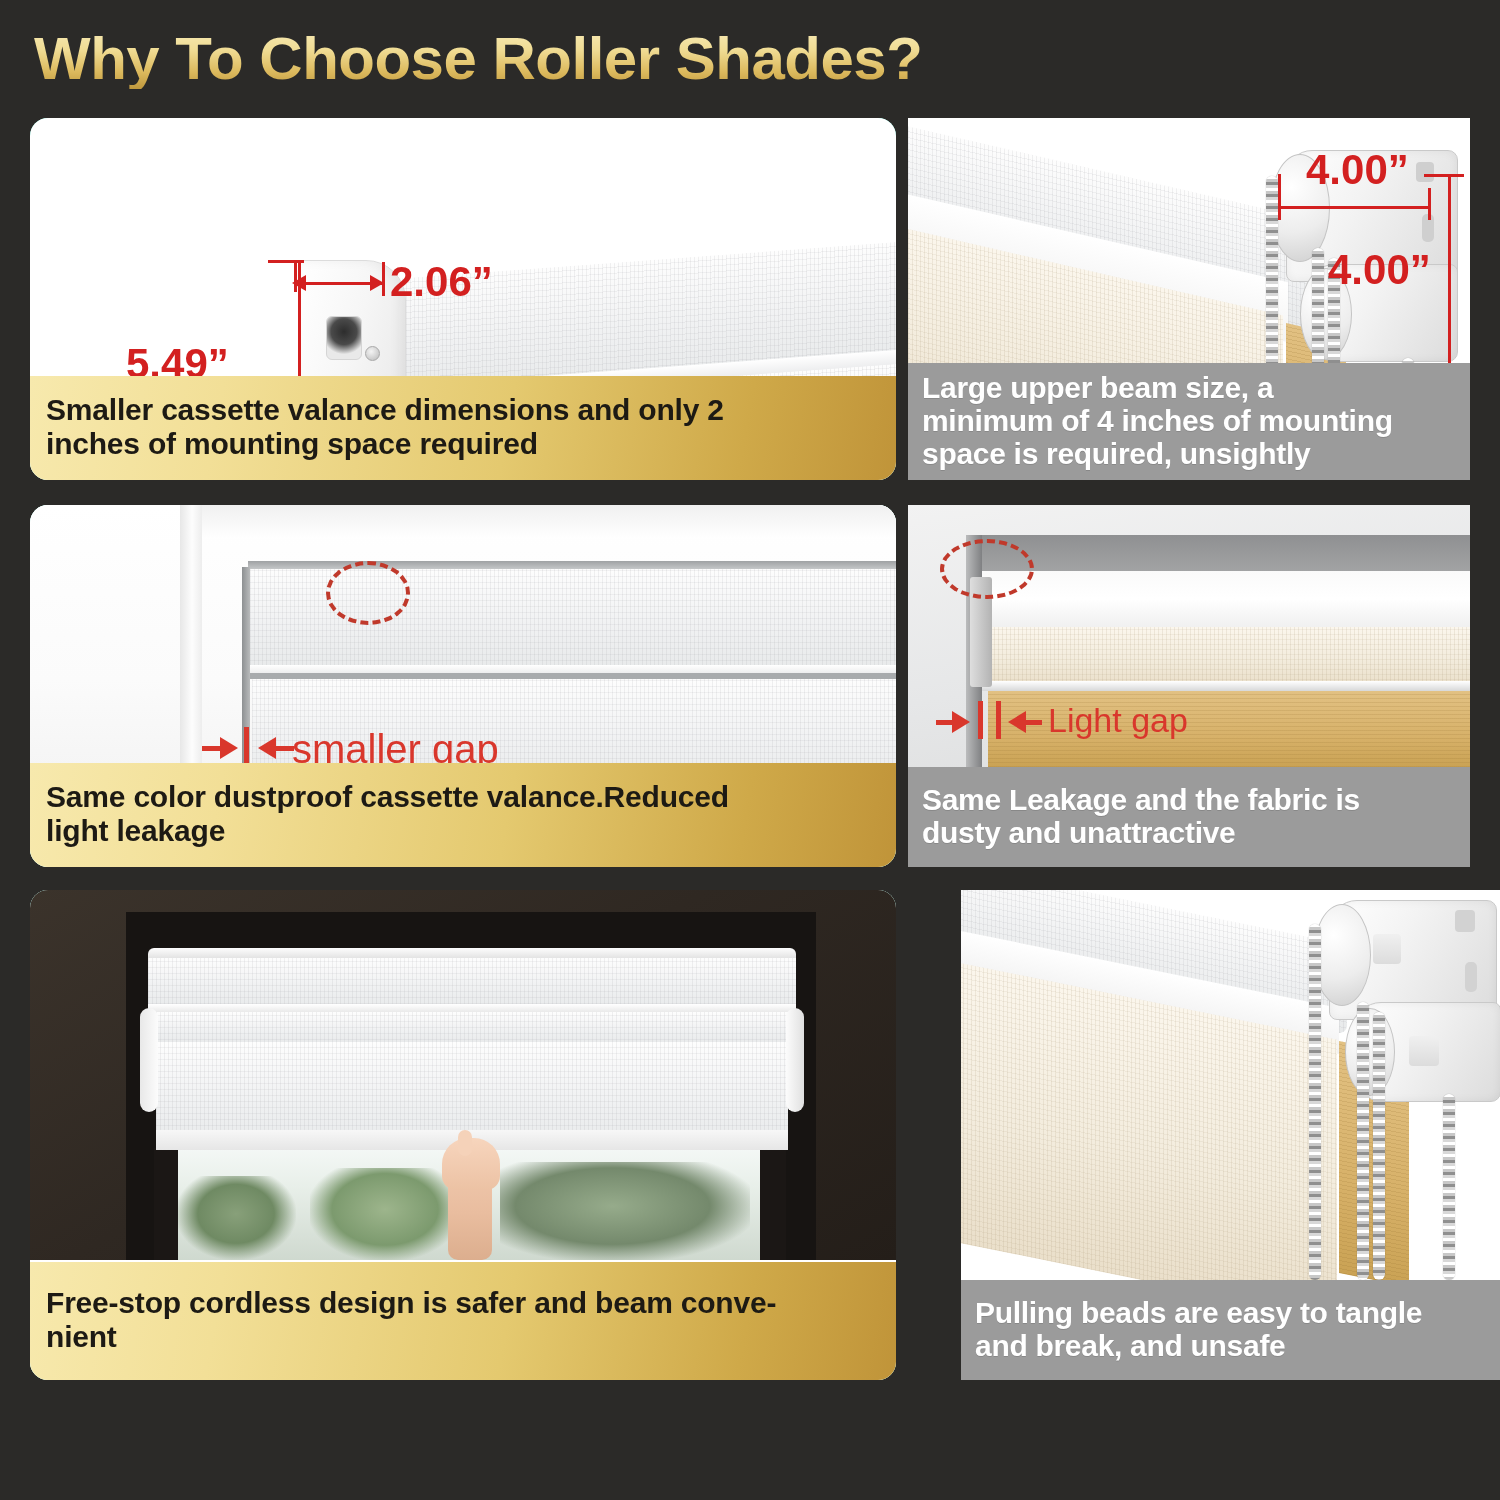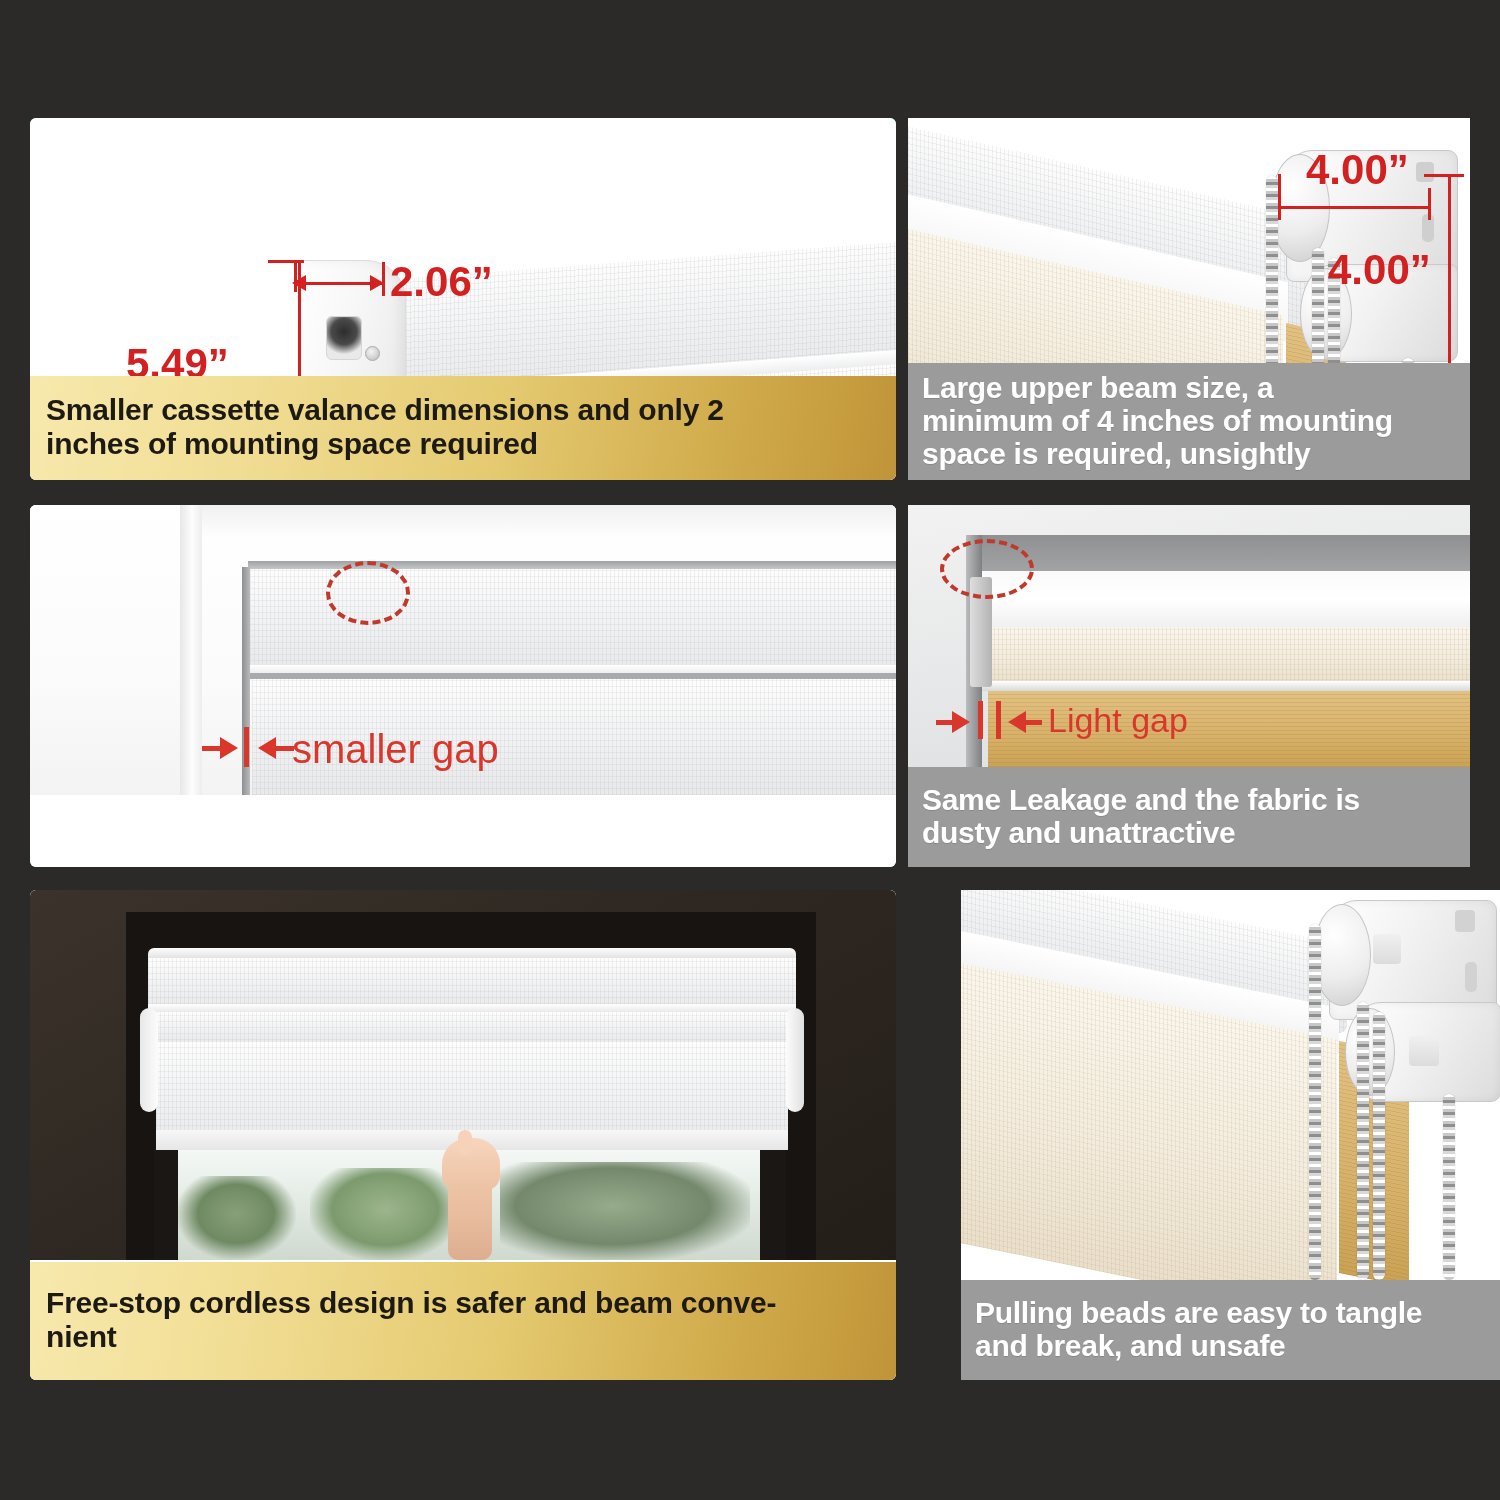--- a/index.html
+++ b/index.html
@@ -44,21 +44,21 @@
     font-family: "Liberation Sans", sans-serif;
     white-space: nowrap;
   }
 
   
   .panel {
     position: absolute;
     overflow: hidden;
     background: #5eead4;
   }
-  .panel.good { border-radius: 6px; }
+  .panel.good { border-radius: 18px; }
   .panel.bad  { border-radius: 0; }
 
   .p-tl { left: 30px;  top: 118px;  width: 866px; height: 362px; }
   .p-tr { left: 908px; top: 118px;  width: 562px; height: 362px; }
   .p-ml { left: 30px;  top: 505px;  width: 866px; height: 362px; }
   .p-mr { left: 908px; top: 505px;  width: 562px; height: 362px; }
   .p-bl { left: 30px;  top: 890px;  width: 866px; height: 490px; }
   .p-br { left: 961px; top: 890px;  width: 562px; height: 490px; }
 
   .photo {
@@ -218,20 +218,23 @@
     border-radius: 50%;
     background: radial-gradient(circle at 35% 30%, #ffffff 0%, #ededed 55%, #cfcfcf 100%);
     border: 1px solid #c4c4c4;
   }
 </style>
 </head>
 <body>
 
 <div class="page">
 
+  <div class="title-bar">
+    <div class="title-text">Why To Choose Roller Shades?</div>
+  </div>
 
   <div class="panel good p-tl">
     <div class="photo">
 
       <div style="position:absolute;left:348px;top:140px;width:600px;height:125px;
                   transform:skewY(-4.2deg);border-radius:4px 40px 40px 4px;" class="fabric-lt"></div>
       <div style="position:absolute;left:348px;top:248px;width:600px;height:22px;
                   transform:skewY(-4.2deg);background:linear-gradient(180deg,#ffffff,#e3e4e6);"></div>
       <div style="position:absolute;left:348px;top:262px;width:600px;height:100px;
                   transform:skewY(-4.2deg);border-radius:4px 46px 46px 4px;" class="fabric-lt"></div>
@@ -342,20 +345,24 @@
                   background:linear-gradient(90deg,#8d9092,#b9bbbc);"></div>
 
       <div class="dashed-ellipse" style="left:296px;top:56px;width:76px;height:56px;"></div>
 
       <div class="arrow-stem" style="left:172px;top:241px;width:20px;"></div>
       <div class="arrow-right" style="left:190px;top:232px;"></div>
       <div class="gap-bar" style="left:214px;top:222px;height:40px;"></div>
       <div class="arrow-left" style="left:228px;top:232px;"></div>
       <div class="arrow-stem" style="left:246px;top:241px;width:18px;"></div>
       <div class="gap-label" style="left:262px;top:222px;font-size:40px;">smaller gap</div>
+    </div>
+    <div class="caption gold">
+      <div class="cap-text">Same color dustproof cassette valance.Reduced
+light leakage</div>
     </div>
   </div>
 
   <div class="panel bad p-mr">
     <div class="photo">
       <div style="position:absolute;left:0;top:0;width:562px;height:262px;
                   background:linear-gradient(170deg,#f2f2f2 0%,#e6e7e8 55%,#dcdddd 100%);"></div>
 
       <div style="position:absolute;left:60px;top:30px;width:502px;height:44px;
                   background:linear-gradient(180deg,#8f9092,#a6a7a8);"></div>

